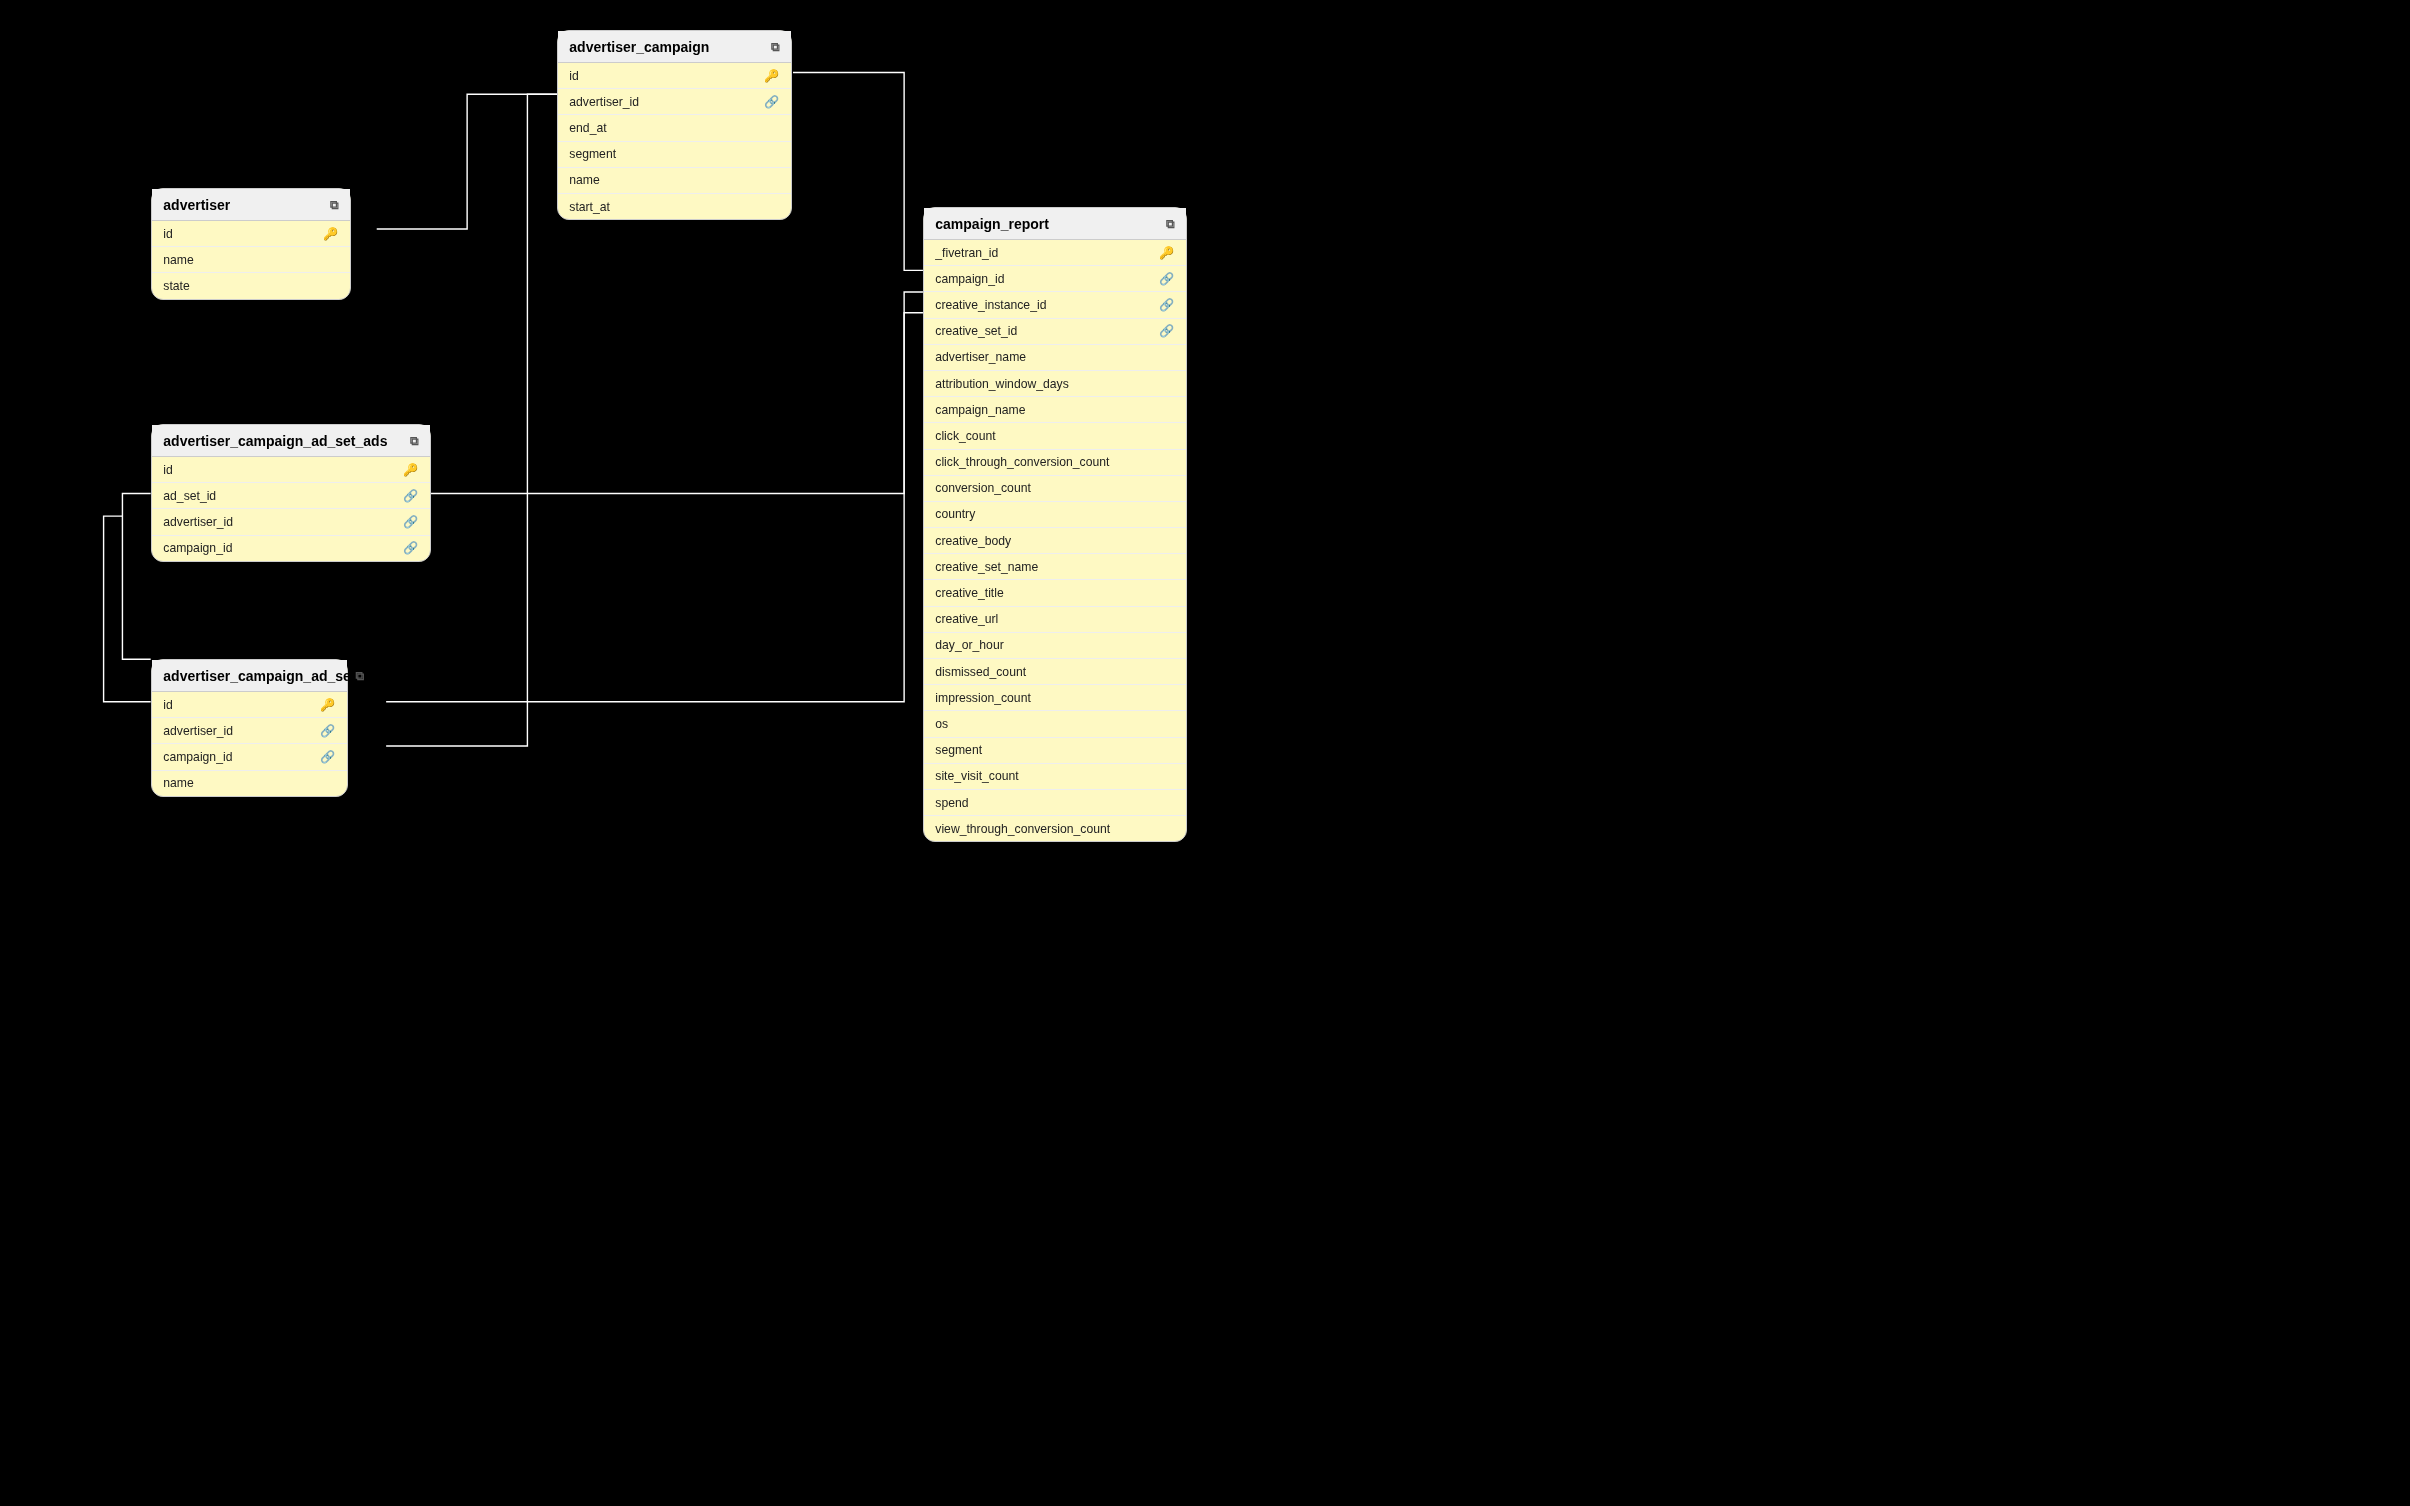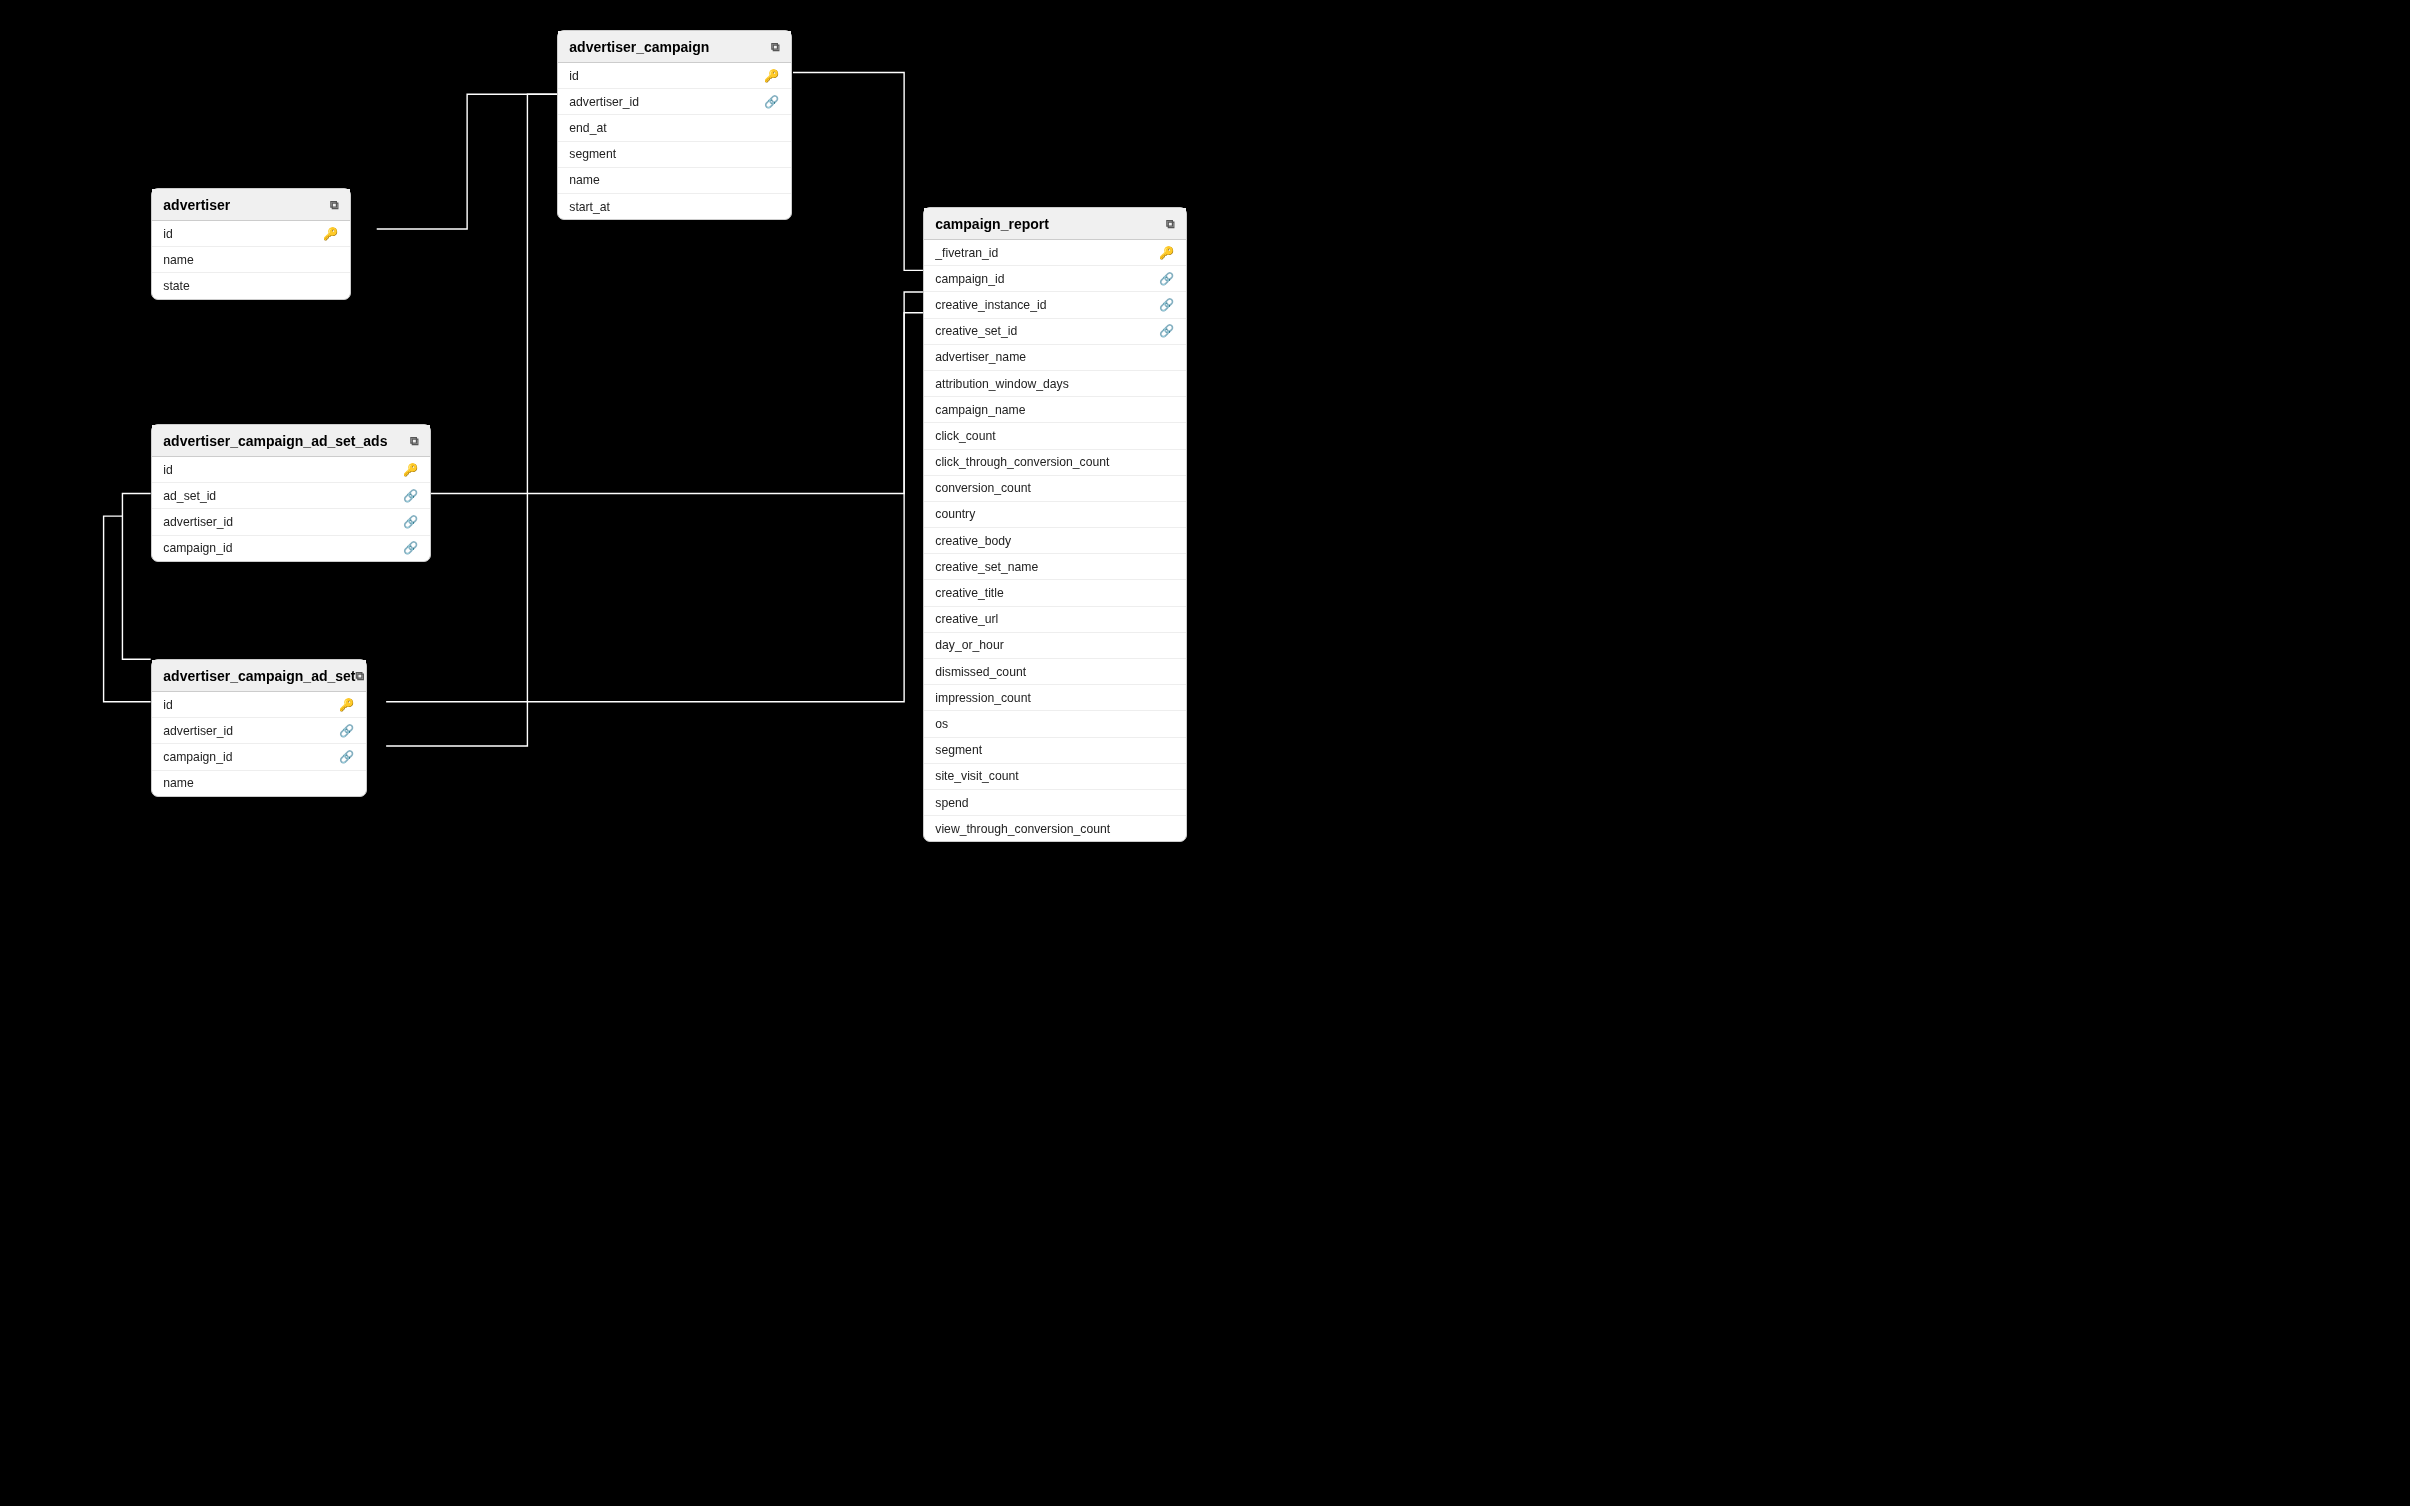--- a/index.html
+++ b/index.html
@@ -7,23 +7,23 @@
       background: #000;
       width: 2411px;
       height: 1507px;
       overflow: hidden;
       font-family: -apple-system, BlinkMacSystemFont, 'Segoe UI', sans-serif;
       position: relative;
     }
 
     .table-card {
       position: absolute;
-      background: #ffffff;
+      background: #fef9c3;
       border: 0.9px solid #ccc;
-      border-radius: 7px;
+      border-radius: 12px;
       min-width: 188px;
     }
 
     .table-header {
       background: #f0f0f0;
       padding: 7.5px 11.3px;
       font-size: 14px;
       font-weight: 600;
       display: flex;
       align-items: center;
@@ -151,21 +151,21 @@
   <div class="table-row">
     <span>advertiser_id</span>
     <span class="key-icon">🔗</span>
   </div>
   <div class="table-row">
     <span>campaign_id</span>
     <span class="key-icon">🔗</span>
   </div>
 </div>
 
-<div class="table-card" style="left: 151px; top: 659px; width: 216px;">
+<div class="table-card" style="left: 151px; top: 659px; width: 197px;">
   <div class="table-header">
     <span>advertiser_campaign_ad_set</span>
     <span class="table-header-icon">⧉</span>
   </div>
   <div class="table-row">
     <span>id</span>
     <span class="key-icon">🔑</span>
   </div>
   <div class="table-row">
     <span>advertiser_id</span>

